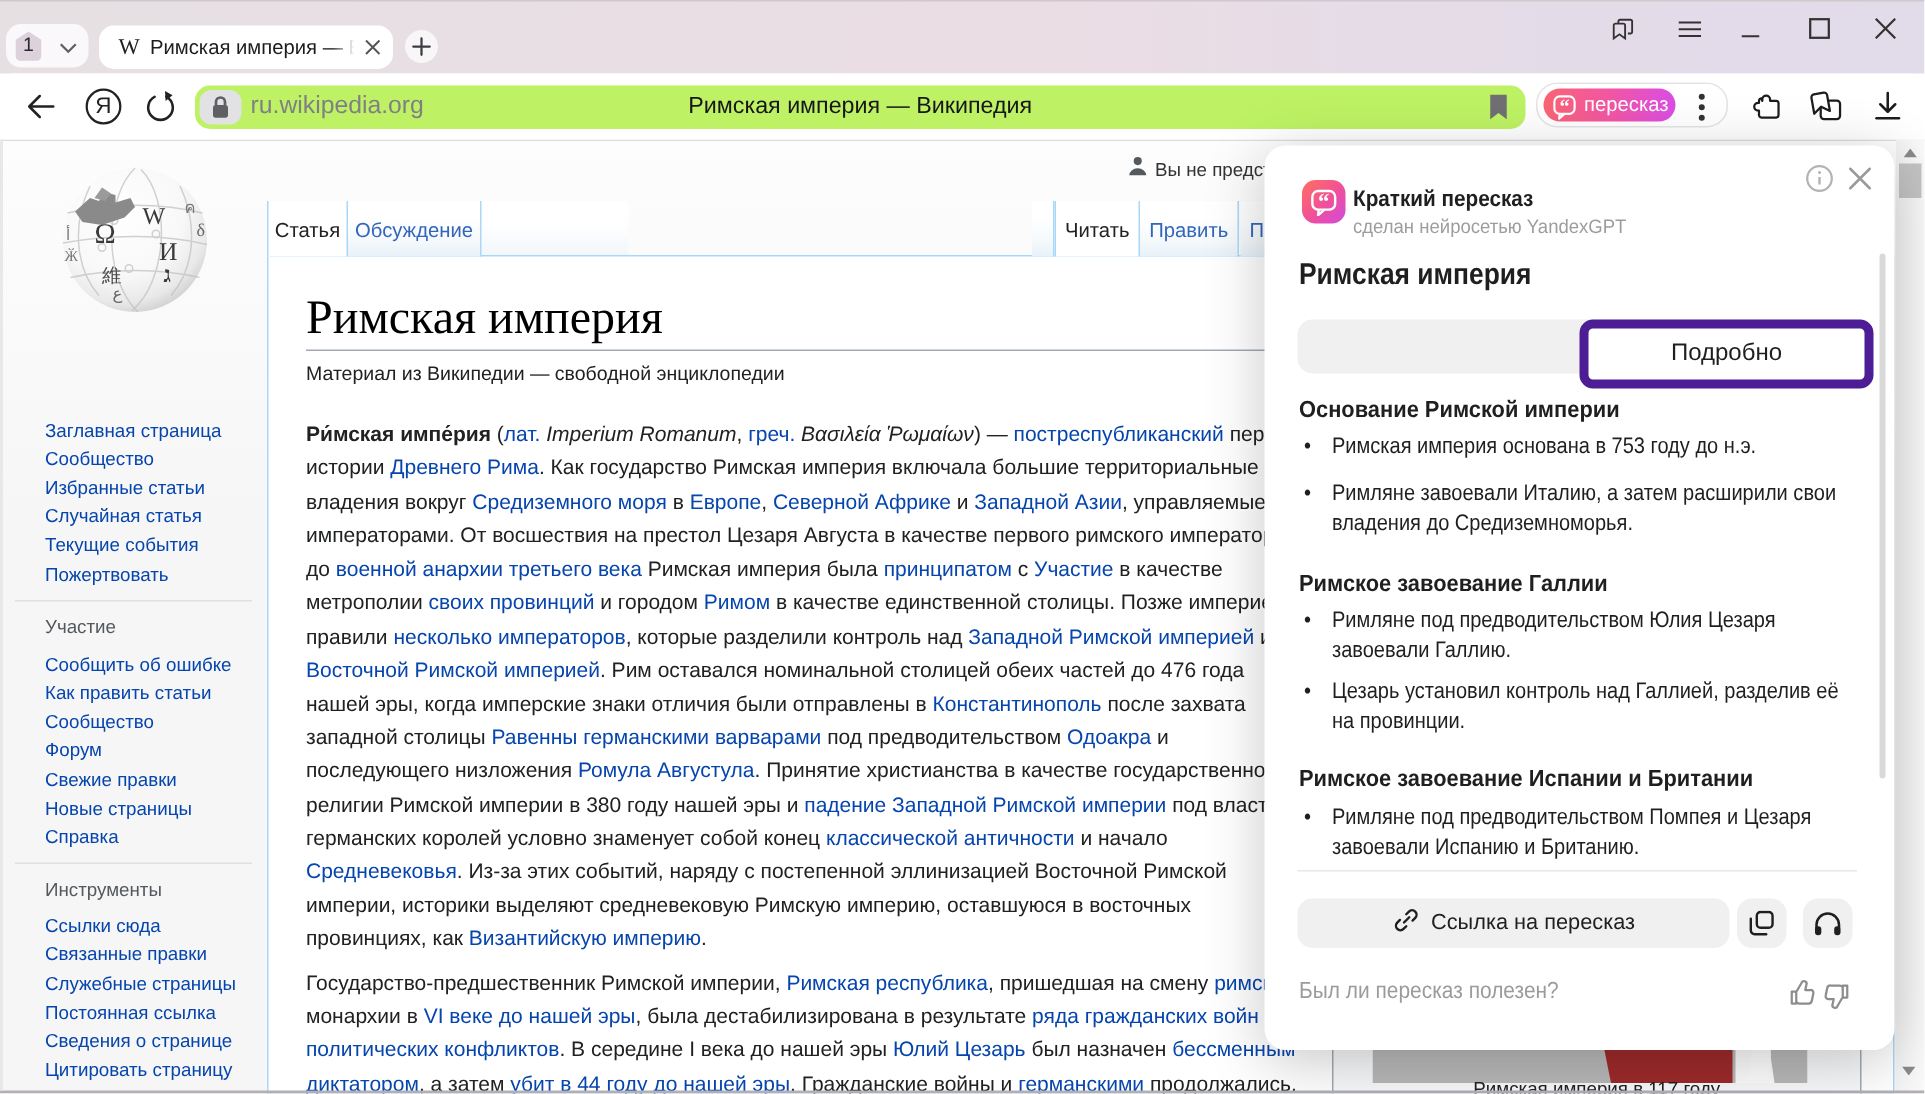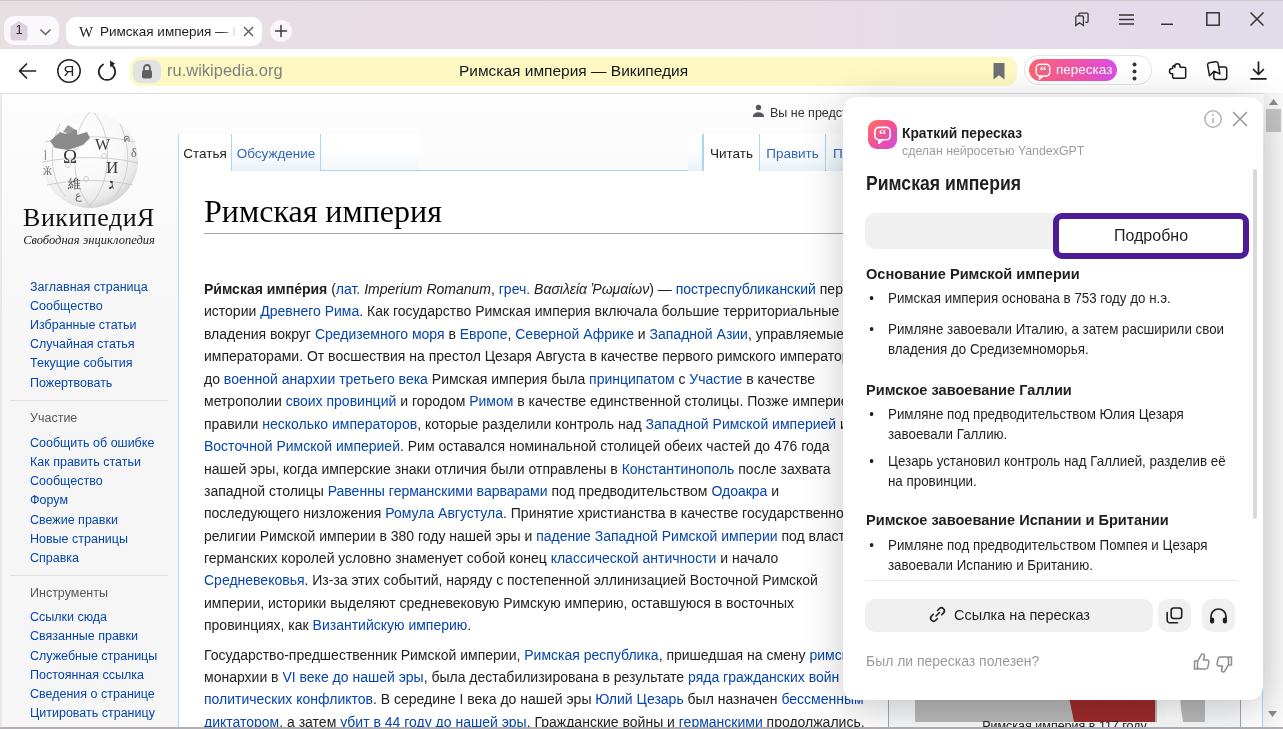--- a/index.html
+++ b/index.html
@@ -11,21 +11,21 @@
 #tabbar::before{content:"";position:absolute;top:0;left:0;right:0;height:1px;background:#cfc9ce;}
 #tabctr{position:absolute;left:4px;top:16px;width:55px;height:29px;background:#faf8fa;border-radius:10px;}
 
 #tab{position:absolute;left:66px;top:17px;width:196px;height:29px;background:#fff;border-radius:10px;}
 #tab .w{position:absolute;left:13px;top:7px;font-family:"Liberation Serif",serif;font-size:15px;color:#222;}
 #tab .t{position:absolute;left:34px;top:7px;width:142px;font-size:13.5px;color:#1c1c1e;white-space:nowrap;overflow:hidden;}
 #tab .fade{position:absolute;right:21px;top:1px;width:19px;height:27px;background:linear-gradient(90deg,rgba(255,255,255,0),#fff 75%);}
 #newtab{position:absolute;left:270px;top:20px;width:22px;height:22px;background:rgba(255,255,255,.7);border-radius:50%;}
 
 #toolbar{position:absolute;top:49px;left:0;width:1283px;height:44px;background:#fff;border-radius:9px 9px 0 0;}
-#addr{position:absolute;left:130px;top:8px;width:887px;height:29px;background:#fef9c3;border-radius:10px;}
+#addr{position:absolute;left:130px;top:8px;width:887px;height:29px;background:#bef264;border-radius:10px;}
 #lockchip{position:absolute;left:3px;top:3px;width:28px;height:23px;background:#e2e1e4;border-radius:8px;}
 #url{position:absolute;left:37px;top:4px;font-size:16.5px;color:#808084;}
 #ptitle{position:absolute;left:0;right:0;top:5px;text-align:center;font-size:15.5px;color:#17171a;}
 #resk{position:absolute;left:1024px;top:6px;width:128px;height:30px;background:#fff;border:1px solid #e4e4e6;border-radius:14px;box-sizing:border-box;}
 #reskpill{position:absolute;left:4px;top:3px;width:88px;height:22px;border-radius:11px;
  background:linear-gradient(90deg,#fa6474,#f055a8 55%,#da4de6 100%);}
 #reskpill .txt{position:absolute;left:27px;top:3px;font-size:13.5px;color:#fff;}
 
 #page{position:absolute;top:93px;left:0;width:1283px;height:636px;background:linear-gradient(#fdfdfd,#f6f6f6 260px);}
 #page::before{content:"";position:absolute;top:0;left:0;right:0;height:1px;background:#dcdcdc;}
@@ -117,24 +117,20 @@
       <span class="abs" style="left:57px;top:27px;font-size:16px;color:#3a3a3a;">W</span>
       <span class="abs" style="left:68px;top:49px;font-size:17px;color:#3a3a3a;">И</span>
       <span class="abs" style="left:30px;top:66px;font-size:13px;color:#4a4a4a;font-family:'Liberation Sans',sans-serif;">維</span>
       <span class="abs" style="left:71px;top:67px;font-size:15px;font-weight:bold;color:#3a3a3a;">ג</span>
       <span class="abs" style="left:6px;top:42px;font-size:10px;color:#777;">أ</span>
       <span class="abs" style="left:85px;top:20px;font-size:11px;color:#777;">ค</span>
       <span class="abs" style="left:5px;top:57px;font-size:10px;color:#777;">Ӂ</span>
       <span class="abs" style="left:93px;top:37px;font-size:12px;color:#666;">δ</span>
       <span class="abs" style="left:37px;top:80px;font-size:11px;color:#666;">ع</span>
     </div>
-    <div id="wmark">
-          <div id="wname">ВикипедиЯ</div>
-          <div id="wsub">Свободная энциклопедия</div>
-        </div>
   </div>
   <div id="navlinks">
     <div class="navl" style="top:187px;">Заглавная страница</div>
     <div class="navl" style="top:206px;">Сообщество</div>
     <div class="navl" style="top:225px;">Избранные статьи</div>
     <div class="navl" style="top:244px;">Случайная статья</div>
     <div class="navl" style="top:263px;">Текущие события</div>
     <div class="navl" style="top:283px;">Пожертвовать</div>
     <div class="navsep" style="top:307px;"></div>
     <div class="navh" style="top:318px;">Участие</div>
@@ -150,20 +146,21 @@
     <div class="navl" style="top:517px;">Ссылки сюда</div>
     <div class="navl" style="top:536px;">Связанные правки</div>
     <div class="navl" style="top:556px;">Служебные страницы</div>
     <div class="navl" style="top:575px;">Постоянная ссылка</div>
     <div class="navl" style="top:594px;">Сведения о странице</div>
     <div class="navl" style="top:613px;">Цитировать страницу</div>
     </div>
   <div id="content">
     <div id="h1">Римская империя</div>
     <div id="h1line"></div>
+    <div id="tagline">Материал из Википедии — свободной энциклопедии</div>
     <div id="article">
     <div class="bl" style="top:112px;"><b>Ри́мская импе́рия</b> (<a>лат.</a> <i>Imperium Romanum</i>, <a>греч.</a> <i>Βασιλεία Ῥωμαίων</i>) — <a>постреспубликанский</a> период</div>
     <div class="bl" style="top:134px;">истории <a>Древнего Рима</a>. Как государство Римская империя включала большие территориальные</div>
     <div class="bl" style="top:157px;">владения вокруг <a>Средиземного моря</a> в <a>Европе</a>, <a>Северной Африке</a> и <a>Западной Азии</a>, управляемые</div>
     <div class="bl" style="top:179px;">императорами. От восшествия на престол Цезаря Августа в качестве первого римского императора</div>
     <div class="bl" style="top:202px;">до <a>военной анархии третьего века</a> Римская империя была <a>принципатом</a> с <a>Участие</a> в качестве</div>
     <div class="bl" style="top:224px;">метрополии <a>своих провинций</a> и городом <a>Римом</a> в качестве единственной столицы. Позже империей</div>
     <div class="bl" style="top:247px;">правили <a>несколько императоров</a>, которые разделили контроль над <a>Западной Римской империей</a> и</div>
     <div class="bl" style="top:269px;"><a>Восточной Римской империей</a>. Рим оставался номинальной столицей обеих частей до 476 года</div>
     <div class="bl" style="top:292px;">нашей эры, когда имперские знаки отличия были отправлены в <a>Константинополь</a> после захвата</div>

